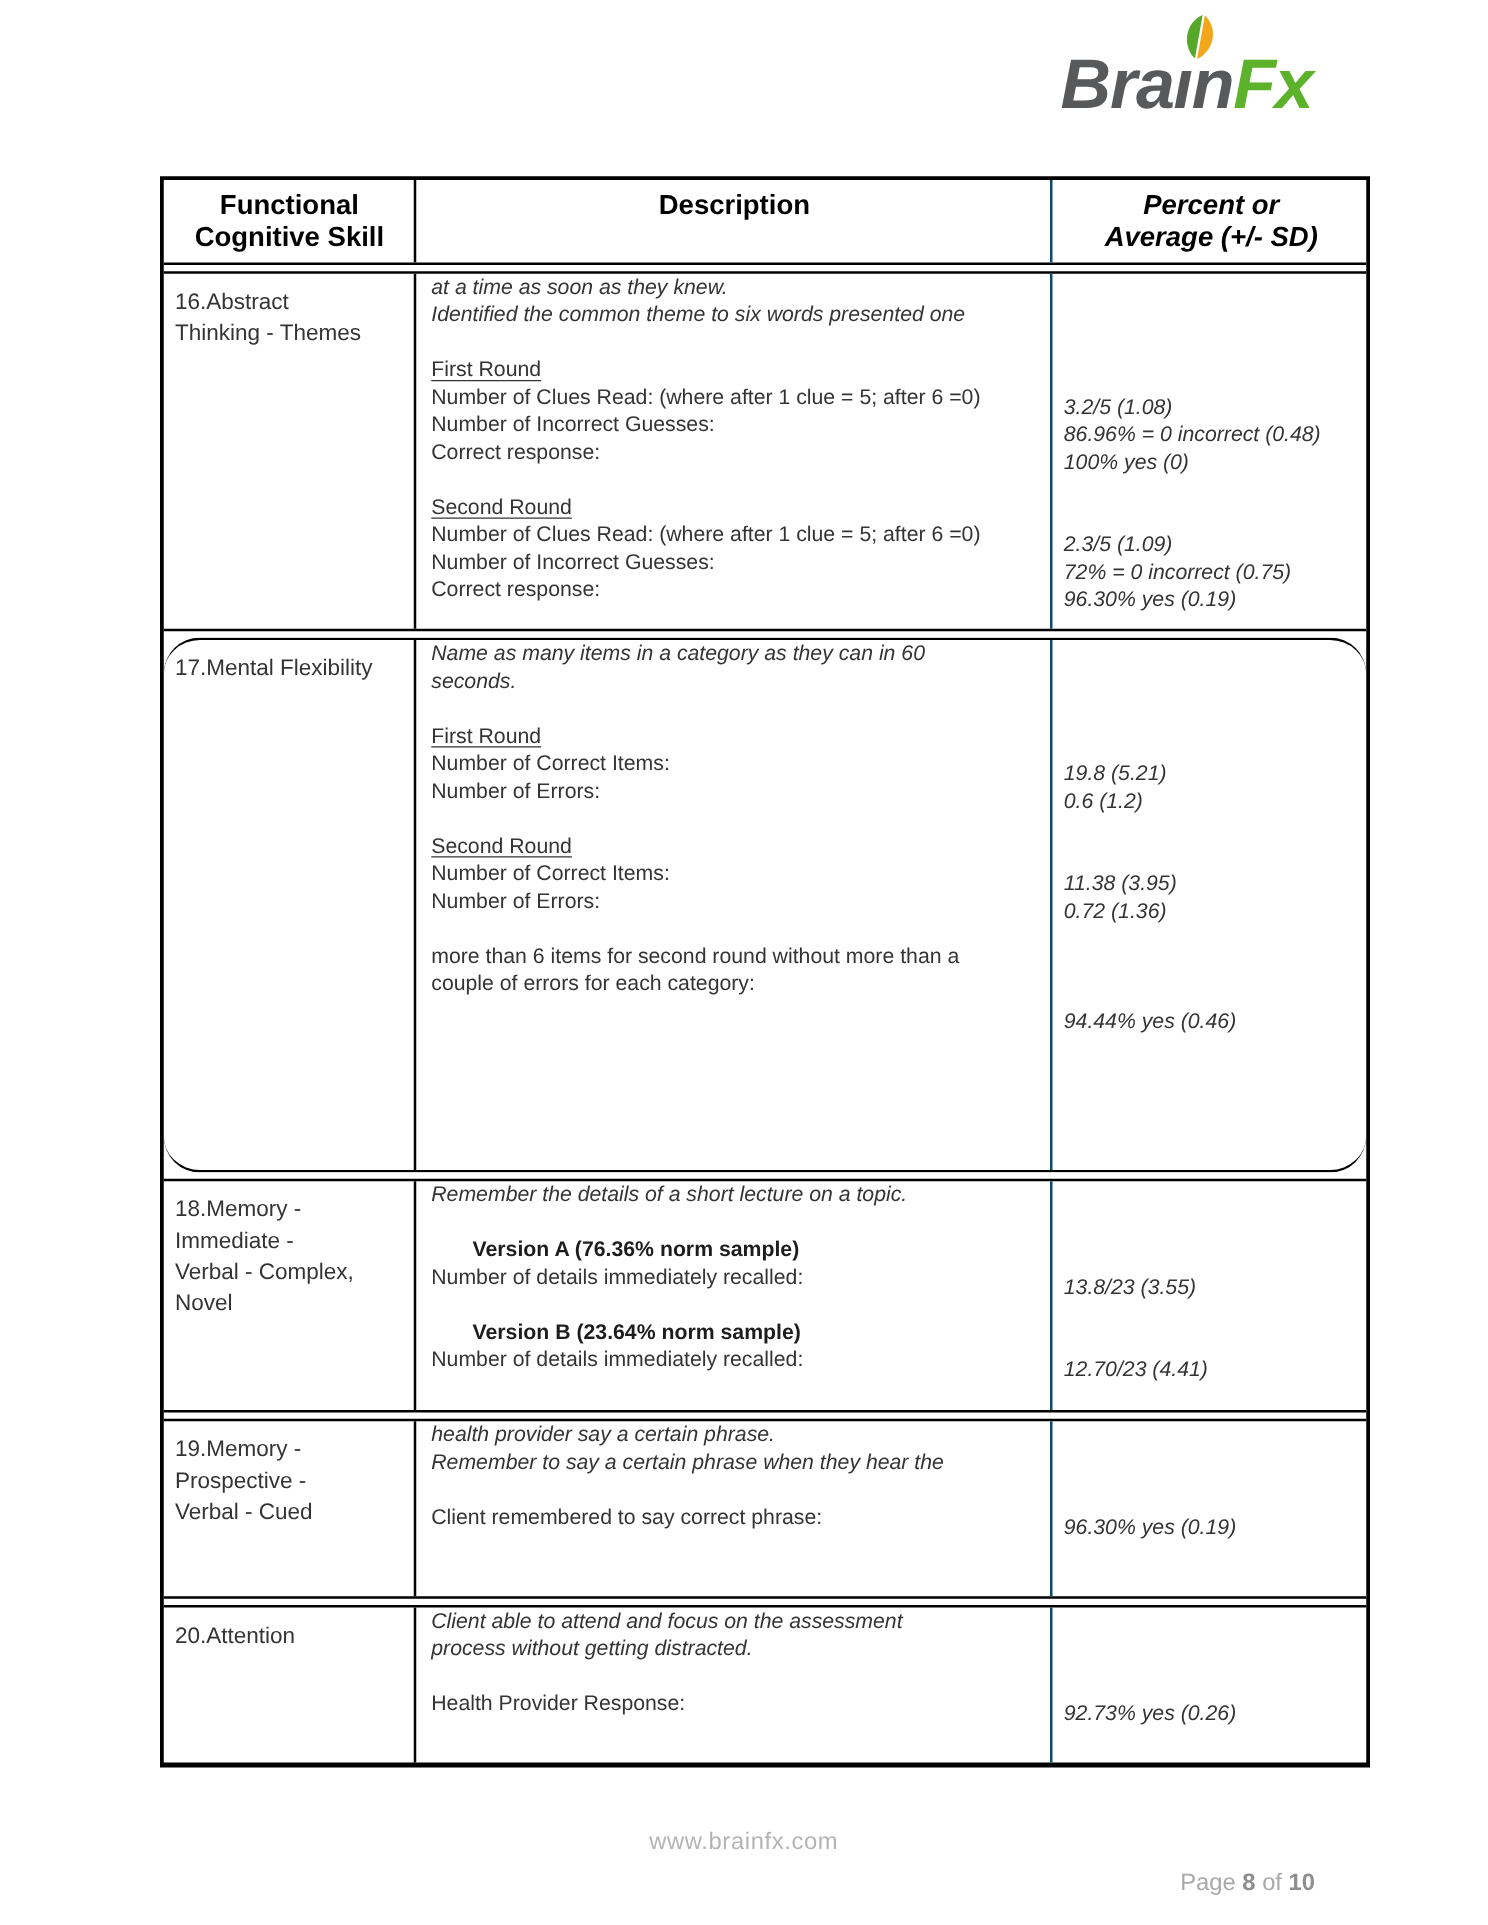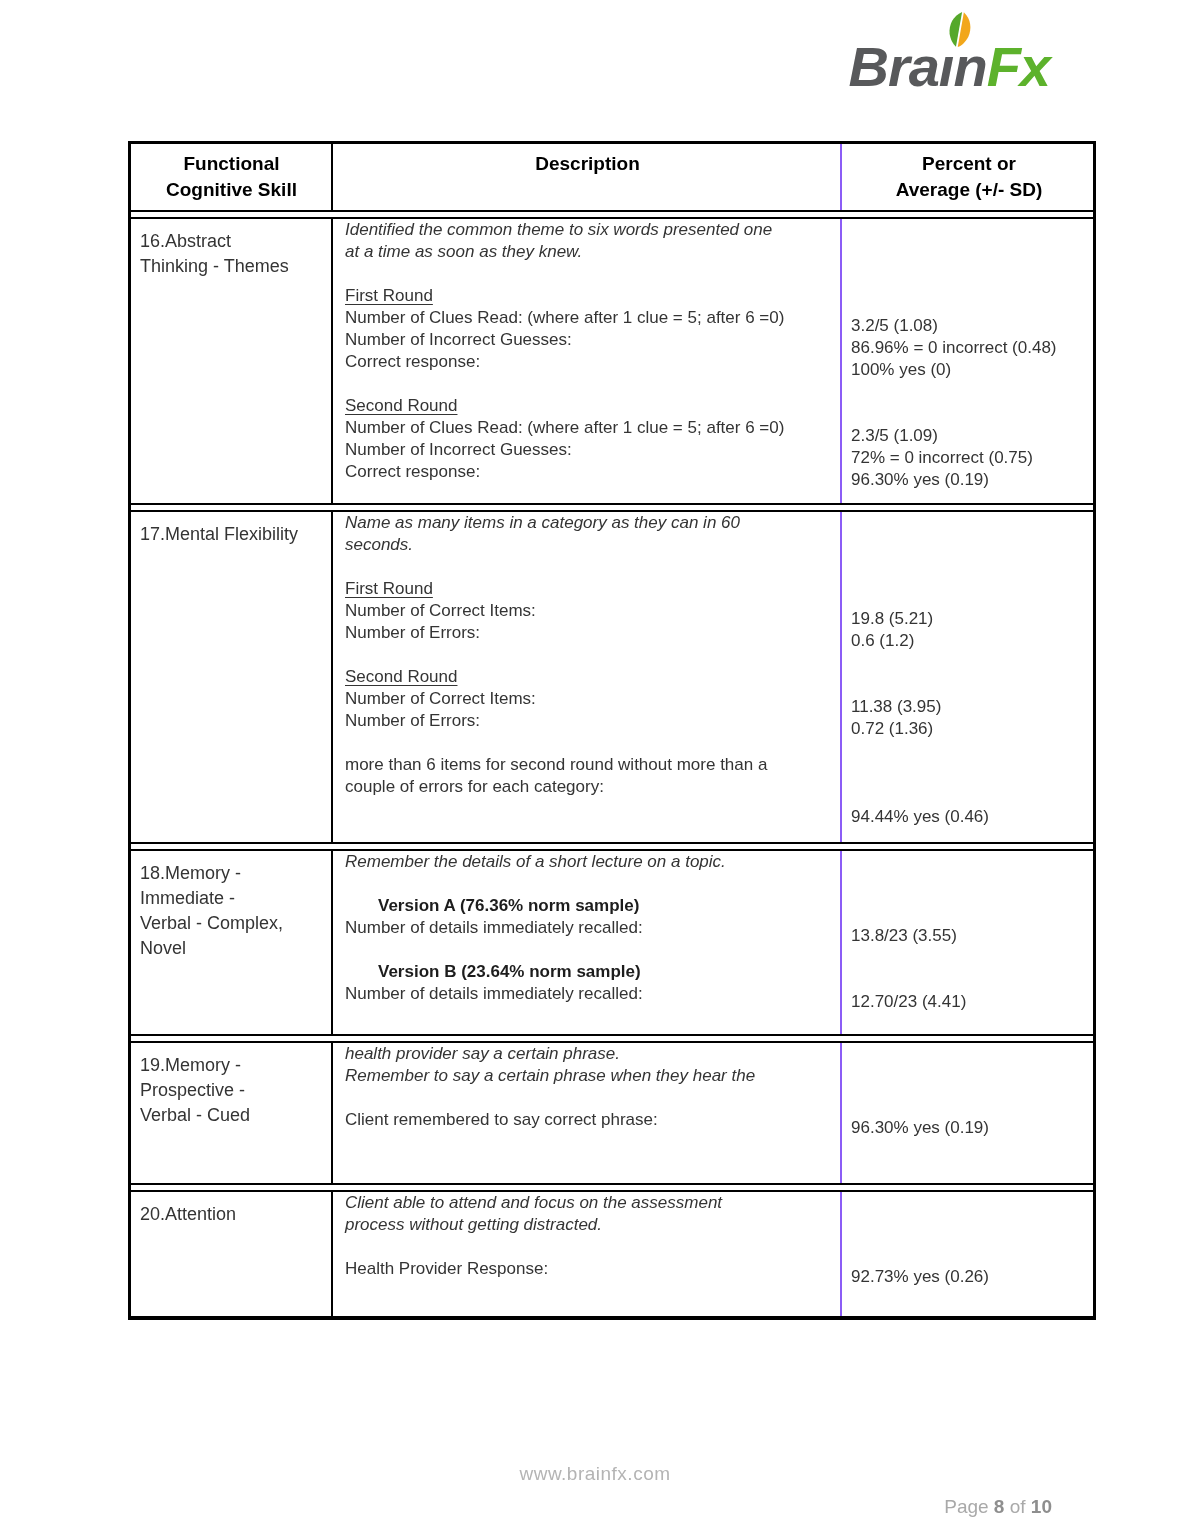--- a/index.html
+++ b/index.html
@@ -39,26 +39,26 @@
     box-sizing:border-box;
     border-top:2px solid #000;
     border-bottom:2px solid #000;
     margin-top:5px;
   }
   .box:first-child{border-top:0;margin-top:0;}
   .box:last-child{border-bottom:0;}
   .cell{box-sizing:border-box;overflow:hidden;}
   .cell1{border-right:2px solid #000;padding:10px 8px 0 9px;}
   .cell2{padding:0 10px 0 12px;}
-  .cell3{border-left:2px solid #8b5cf6;padding:8px 6px 0 9px;}
+  .cell3{border-left:2px solid #0c4a6e;padding:8px 6px 0 9px;font-style:italic;}
 
   
   .hrow{height:68px;}
   .hcell{
-    font-weight:bold;font-size:19px;line-height:26px;
+    font-weight:bold;font-size:22px;line-height:26px;
     text-align:center;color:#000;
     padding-top:7px;white-space:pre-line;
   }
 
   
   .skill-line{font-size:18px;line-height:25px;color:#343434;}
   .line{font-size:17px;line-height:22px;color:#343434;white-space:nowrap;}
   .line.it{font-style:italic;}
   .line.un{text-decoration:underline;text-underline-offset:3px;}
   .line.bd{font-weight:bold;color:#1d1d1d;margin-left:33px;}
@@ -95,22 +95,22 @@
       <div class="cell cell3 hcell">Percent or
 Average (+/- SD)</div>
     </div>
 
   <div class="box" style="height: 288px;">
         <div class="cell cell1">
           <div class="skill-line">16.Abstract</div>
           <div class="skill-line">Thinking - Themes</div>
         </div>
         <div class="cell cell2">
+          <div class="line it">at a time as soon as they knew.</div>
           <div class="line it">Identified the common theme to six words presented one</div>
-          <div class="line it">at a time as soon as they knew.</div>
           <div class="line ">&nbsp;</div>
           <div class="line un">First Round</div>
           <div class="line ">Number of Clues Read: (where after 1 clue = 5; after 6 =0)</div>
           <div class="line ">Number of Incorrect Guesses:</div>
           <div class="line ">Correct response:</div>
           <div class="line ">&nbsp;</div>
           <div class="line un">Second Round</div>
           <div class="line ">Number of Clues Read: (where after 1 clue = 5; after 6 =0)</div>
           <div class="line ">Number of Incorrect Guesses:</div>
           <div class="line ">Correct response:</div>
@@ -123,21 +123,21 @@
           <div class="line">3.2/5 (1.08)</div>
           <div class="line">86.96% = 0 incorrect (0.48)</div>
           <div class="line">100% yes (0)</div>
           <div class="line">&nbsp;</div>
           <div class="line">&nbsp;</div>
           <div class="line">2.3/5 (1.09)</div>
           <div class="line">72% = 0 incorrect (0.75)</div>
           <div class="line">96.30% yes (0.19)</div>
         </div>
       </div>
-      <div class="box" style="height: 334px;">
+      <div class="box" style="height: 428px; border-radius: 29px;">
         <div class="cell cell1">
           <div class="skill-line">17.Mental Flexibility</div>
         </div>
         <div class="cell cell2">
           <div class="line it">Name as many items in a category as they can in 60</div>
           <div class="line it">seconds.</div>
           <div class="line ">&nbsp;</div>
           <div class="line un">First Round</div>
           <div class="line ">Number of Correct Items:</div>
           <div class="line ">Number of Errors:</div>

